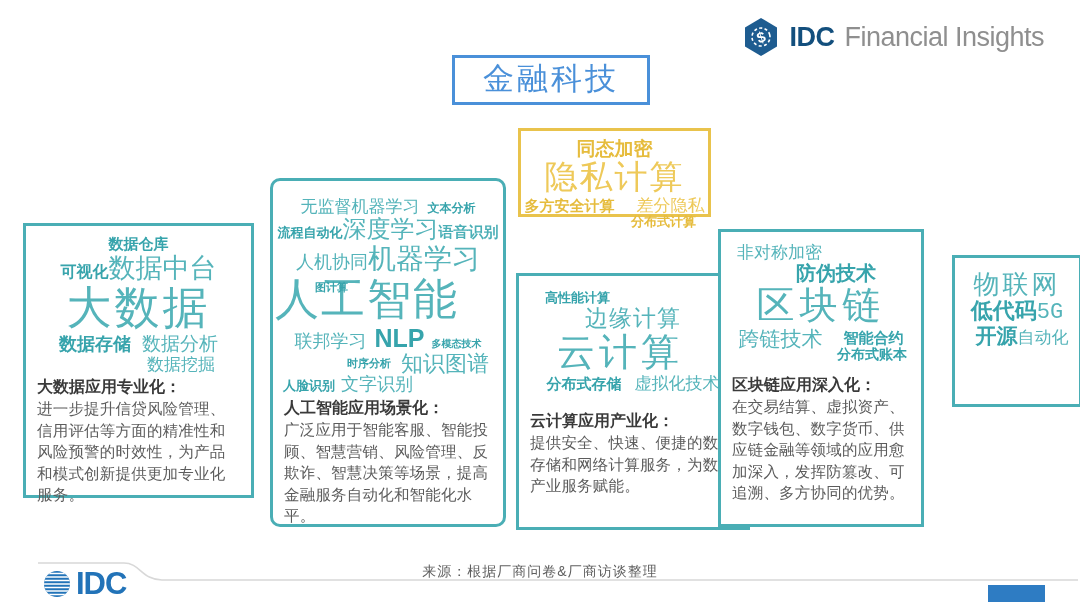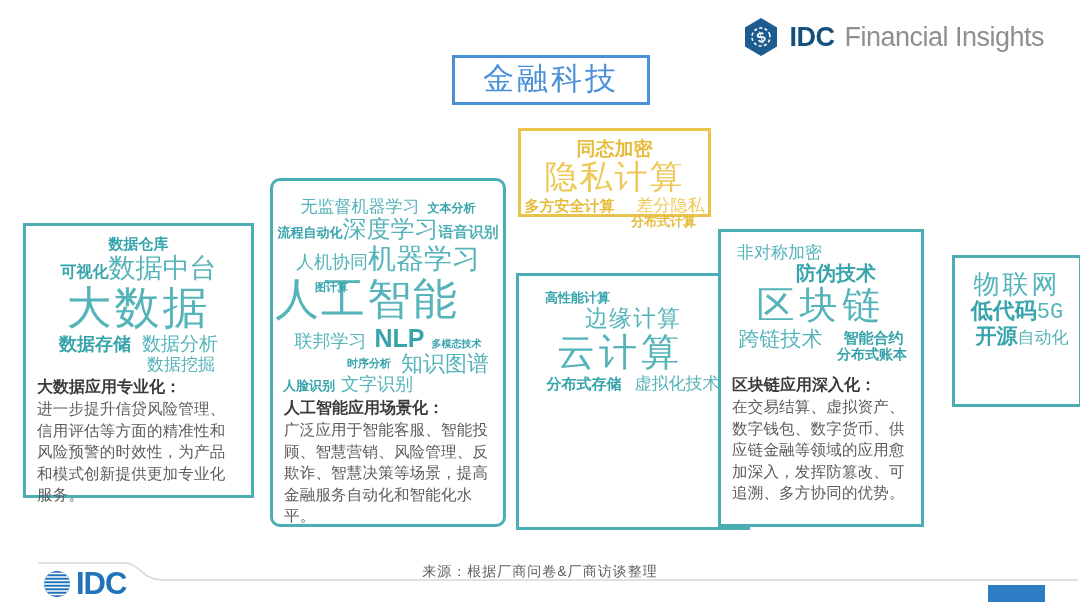--- a/index.html
+++ b/index.html
@@ -161,20 +161,24 @@
       <div class="ln">
           <span class="wl" style="font-size:23px;letter-spacing:1px">边缘计算</span>
         </div>
       <div class="ln" style="padding-right:26px">
           <span class="wl" style="font-size:38px;letter-spacing:4px">云计算</span>
         </div>
       <div class="ln">
           <span class="wb" style="font-size:15px;margin-right:13px">分布式存储</span>
           <span class="wl" style="font-size:17px">虚拟化技术</span>
         </div>
+    </div>
+    <div class="desc">
+      <div class="desc-title">云计算应用产业化：</div>
+      <div class="desc-body">提供安全、快速、便捷的数据存储和网络计算服务，为数字产业服务赋能。</div>
     </div>
   </div>
 
   <div class="box b-blockchain">
     <div class="cloud" style="height:140px">
       <div class="ln left" style="margin-top:11px;padding-left:16px">
           <span class="wl" style="font-size:17px">非对称加密</span>
         </div>
       <div class="ln" style="padding-left:30px">
           <span class="wb" style="font-size:20px">防伪技术</span>

